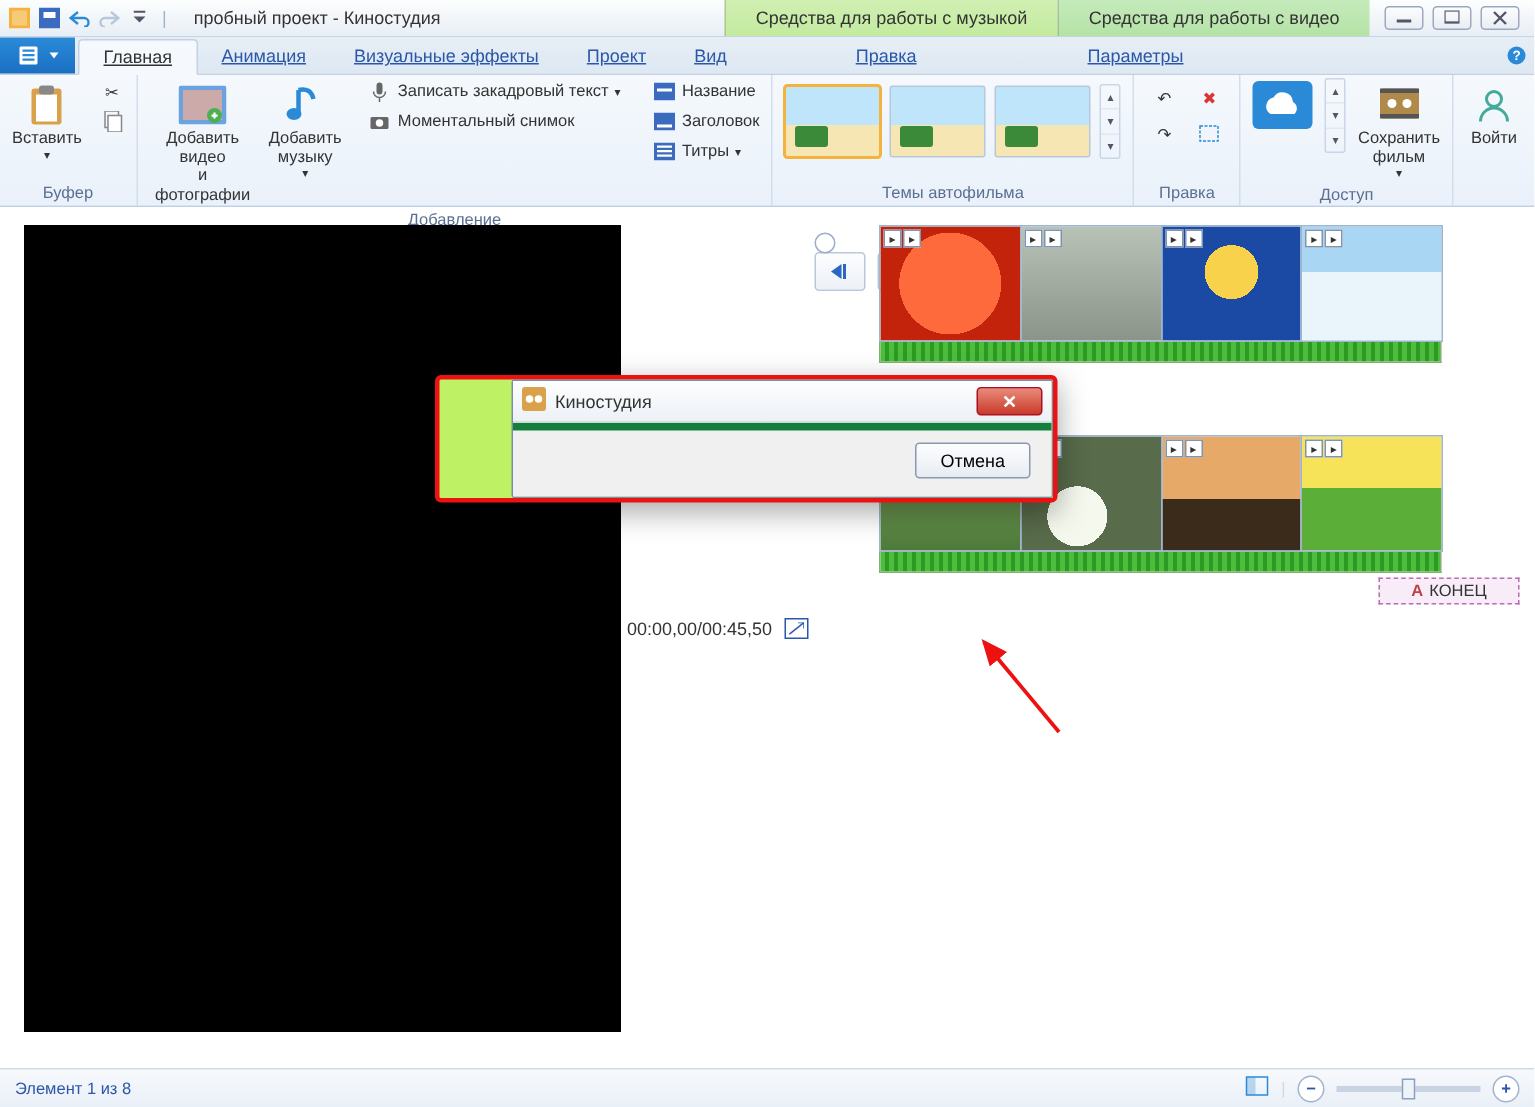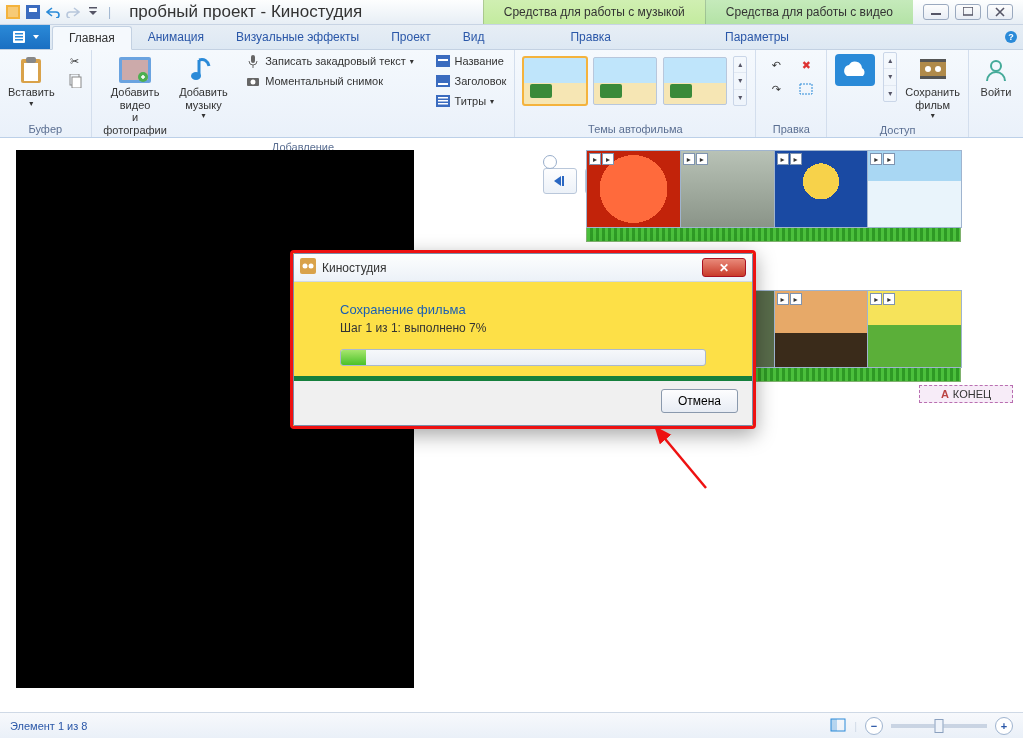--- a/index.html
+++ b/index.html
@@ -2,33 +2,33 @@
 <html><head>
 <meta charset="utf-8">
 <style>
 * { box-sizing: border-box; margin: 0; padding: 0; }
 body { font-family: "Segoe UI", Tahoma, sans-serif; font-size: 12px; background: #fff; overflow: hidden; width: 1023px; height: 738px; position: relative; color: #333; }
 
 
 .title-bar { height: 25px; background: linear-gradient(#fdfefe,#e7eef5); display: flex; align-items: center; border-bottom: 1px solid #c8d4e4; }
 .qat { display: flex; gap: 2px; align-items: center; padding: 0 4px; }
 .qat-btn { width: 18px; height: 18px; display: flex; align-items: center; justify-content: center; cursor: pointer; }
-.title-text { flex: 0 0 auto; padding: 0 10px; font-size: 17px; }
+.title-text { flex: 0 0 auto; padding: 0 10px; font-size: 12px; }
 .context-tabs { display: flex; height: 100%; margin-left: auto; }
 .ctx-tab { height: 100%; display: flex; align-items: center; padding: 0 20px; font-size: 12px; border-left: 1px solid rgba(0,0,0,.15); }
 .ctx-video { background: linear-gradient(#c5eabb,#b4e3a6); }
 .ctx-music { background: linear-gradient(#d0efb2,#c3eb9f); }
 .win-controls { display: flex; gap: 6px; padding: 0 10px; align-items: center; }
 .win-btn { width: 26px; height: 16px; border: 1px solid #9aa9bf; border-radius: 3px; background: linear-gradient(#fdfdfd,#e8edf5); display: flex; align-items: center; justify-content: center; font-size: 10px; color: #556; cursor: pointer; }
 
 
 .ribbon-tabs { height: 25px; display: flex; align-items: stretch; background: linear-gradient(#e7eef5,#dde8f3); border-bottom: 1px solid #c3d1e2; font-size: 12px; }
 .file-tab { width: 50px; background: linear-gradient(#2a8ad8,#1b6fc2); color: #fff; display: flex; align-items: center; justify-content: center; margin-right: 2px; }
 .file-tab svg { margin-left: 2px; }
-.tab { padding: 0 16px; display: flex; align-items: center; cursor: pointer; color: #2a57a8; }
+.tab { padding: 0 16px; display: flex; align-items: center; cursor: pointer; color: #2a57a8; text-decoration: underline; }
 .tab.active { background: #f5f9fd; border: 1px solid #c3d1e2; border-bottom: 1px solid #f5f9fd; border-radius: 3px 3px 0 0; position: relative; top: 1px; color: #333; }
 .tab.ctx-edit { margin-left: 54px; }
 .tab.ctx-params { margin-left: 82px; }
 .ribbon-help { margin-left: auto; width: 24px; display: flex; align-items: center; justify-content: center; color: #2a8ad8; cursor: pointer; }
 
 
 .ribbon { height: 88px; background: linear-gradient(#f5f9fd,#eaf1fa); border-bottom: 1px solid #bcd0e8; display: flex; }
 .group { border-right: 1px solid #d3deed; display: flex; flex-direction: column; padding: 2px 4px 0 4px; }
 .group-label { text-align: center; font-size: 11px; color: #5b6f92; padding: 2px 0; }
 .group-items { flex: 1; display: flex; align-items: flex-start; gap: 4px; }
@@ -76,21 +76,21 @@
 
 
 .status { position: absolute; bottom: 0; left: 0; right: 0; height: 26px; border-top: 1px solid #cfd9e6; background: linear-gradient(#f7f9fc,#eaf0f8); display: flex; align-items: center; padding: 0 10px; font-size: 11px; color: #2a57a8; }
 .status-right { margin-left: auto; display: flex; align-items: center; gap: 8px; }
 .zoom-btn { width: 18px; height: 18px; border: 1px solid #9fb4cf; border-radius: 50%; background: #fff; display: flex; align-items: center; justify-content: center; cursor: pointer; color: #2a57a8; font-weight: bold; }
 .zoom-track { width: 96px; height: 4px; background: #c9d4e3; position: relative; }
 .zoom-tick { position:absolute; left:50%; top:-3px; width:1px; height:10px; background:#8aa0be; }
 .zoom-thumb { position: absolute; left: 50%; top: -5px; width: 9px; height: 14px; background: #eef3fa; border: 1px solid #8aa0be; transform: translateX(-50%); cursor: pointer; }
 
 
-.modal { position: absolute; left: 290px; top: 250px; width: 466px; border: 3px solid #e11; border-radius: 4px; background: #fde047; box-shadow: 0 6px 20px rgba(0,0,0,.35); }
+.modal { position: absolute; left: 290px; top: 250px; width: 415px; border: 3px solid #e11; border-radius: 4px; background: #bef264; box-shadow: 0 6px 20px rgba(0,0,0,.35); padding-left: 48px; }
 .modal-frame { border: 1px solid #7a8da8; border-radius: 2px; }
 .modal-title { height: 28px; background: linear-gradient(#fdfefe,#ecf1f8); display: flex; align-items: center; padding: 0 6px; border-bottom: 1px solid #cfd9e6; font-size: 12px; }
 .modal-x { margin-left: auto; width: 44px; height: 19px; background: linear-gradient(#e98a7a,#c93b2a); border: 1px solid #a12; border-radius: 3px; color: #fff; display: flex; align-items: center; justify-content: center; cursor: pointer; font-weight: bold; }
 .modal-body { padding: 20px 46px 10px; }
 .modal-body .t1 { color: #1a5fb4; font-size: 13px; }
 .modal-body .t2 { color: #333; font-size: 12px; margin-top: 4px; }
 .progress { margin-top: 14px; height: 17px; border: 1px solid #aab9cd; border-radius: 3px; background: linear-gradient(#f6f8fb,#e8edf4); overflow: hidden; }
 .progress-fill { height: 100%; width: 7%; background: linear-gradient(#a6e66e,#4ac128); }
 .modal-foot { padding: 8px 14px 12px; display: flex; justify-content: flex-end; background: #f0f0f0; border-top: 5px solid #15803d; }
 .modal-foot button { padding: 4px 16px; border: 1px solid #8a99ad; border-radius: 3px; background: linear-gradient(#fdfdfe,#e7ecf4); cursor: pointer; font-size: 12px; }
@@ -517,27 +517,20 @@
   <div class="modal-frame">
     <div class="modal-title">
       <span style="margin-right:6px"><svg width="16" height="16">
             <rect width="16" height="16" fill="#d9a24a" rx="2"></rect>
             <circle cx="5" cy="8" r="2.5" fill="#fff"></circle>
             <circle cx="11" cy="8" r="2.5" fill="#fff"></circle>
           </svg></span>
       <span>Киностудия</span>
       <div class="modal-x">✕</div>
     </div>
-    <div class="modal-body">
-      <div class="t1">Сохранение фильма</div>
-      <div class="t2">Шаг 1 из 1: выполнено 7%</div>
-      <div class="progress">
-          <div class="progress-fill"></div>
-        </div>
-    </div>
     <div class="modal-foot">
       <button>Отмена</button>
     </div>
   </div>
 </div>
 
 <svg class="arrow-annotation" width="80" height="80">
   <defs>
       <marker id="ah" markerWidth="8" markerHeight="8" refX="6" refY="3" orient="auto">
         <path d="M0 0 L7 3 L0 6 Z" fill="#e11"></path>

